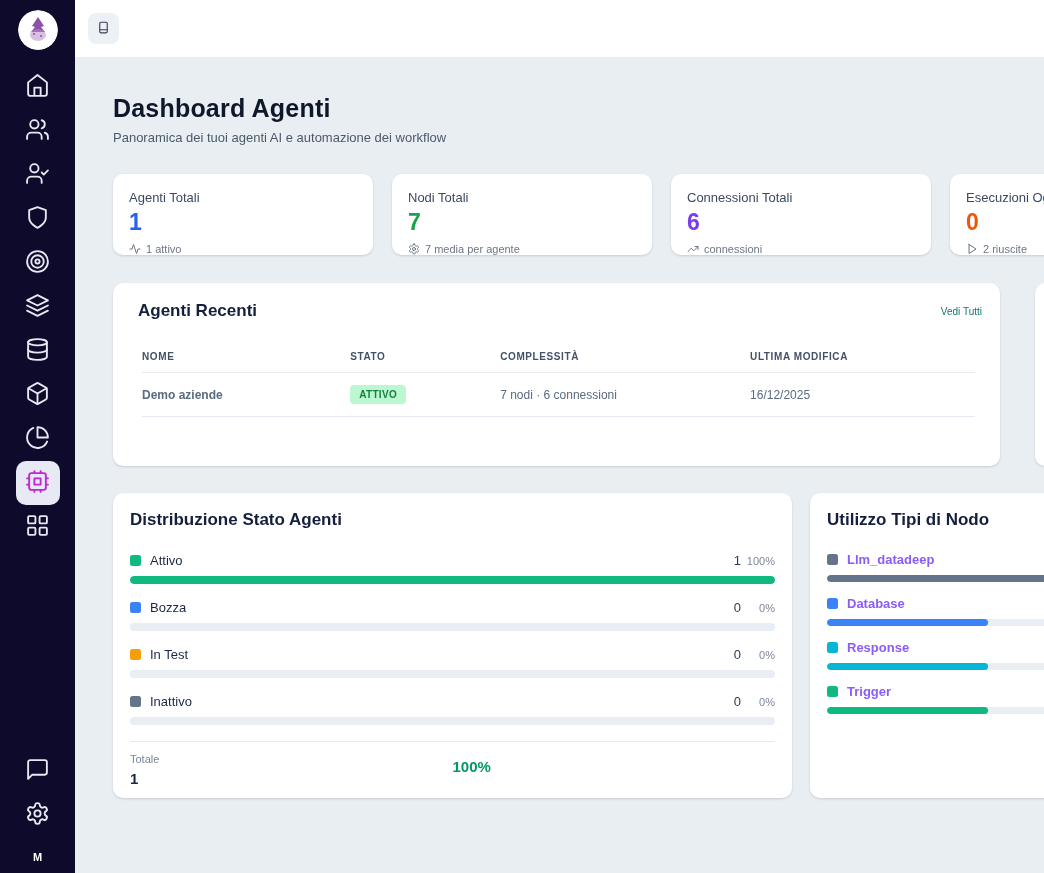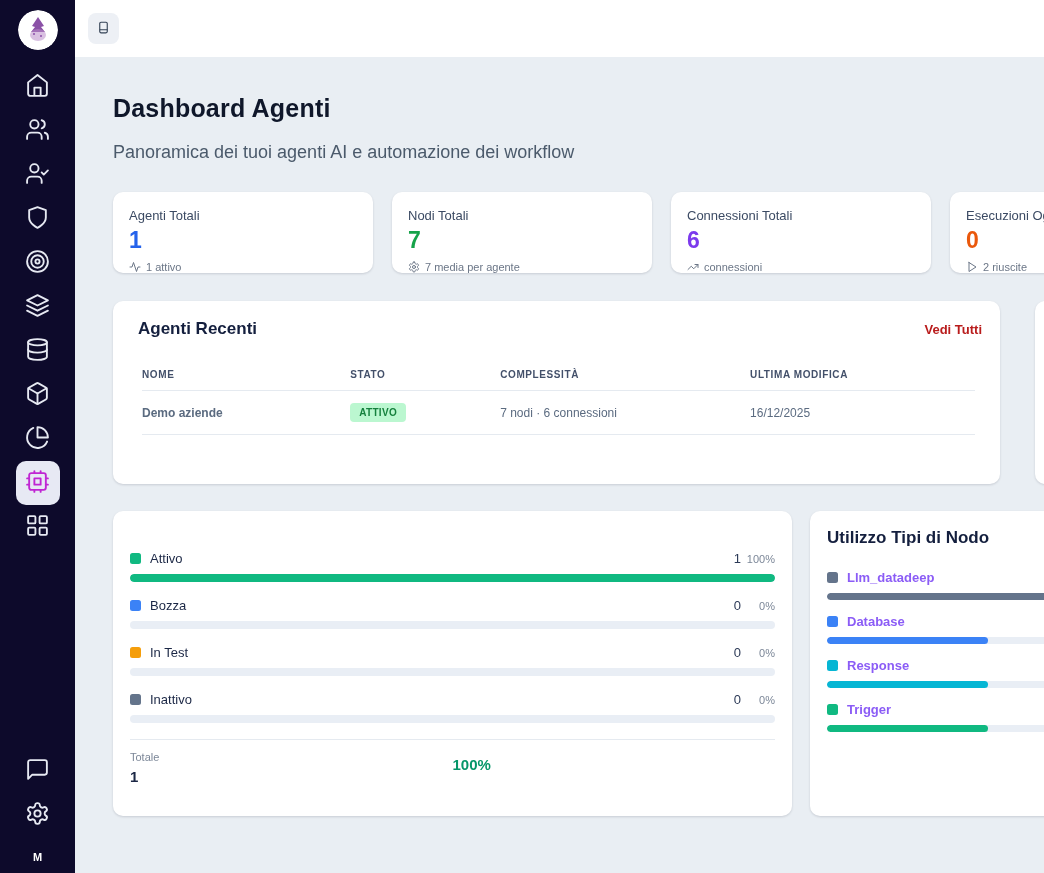--- a/index.html
+++ b/index.html
@@ -27,40 +27,40 @@
   
   .main { flex:1; display:flex; flex-direction:column; min-width:0; }
   .topbar { height:57px; background:#ffffff; flex:none; display:flex; align-items:center; padding-left:13px; }
   .toggle-btn {
     width:31px; height:31px; background:#edf0f5; border:none; border-radius:8px;
     display:flex; align-items:center; justify-content:center; color:#334155; cursor:pointer;
   }
   .content { flex:1; background:#e9eef3; padding:37px 0 0 38px; overflow:hidden; }
 
   .page-title { font-size:25px; font-weight:700; color:#0f172a; letter-spacing:.2px; }
-  .page-subtitle { font-size:18px; color:#4b5a6b; margin-top:19px; }
+  .page-subtitle { font-size:13px; color:#4b5a6b; margin-top:7px; }
 
   
   .card {
     background:#ffffff; border-radius:10px;
     box-shadow:0 1px 2px rgba(16,24,40,.06), 0 1px 3px rgba(16,24,40,.09);
   }
   .stats-row { margin-top:29px; display:flex; gap:19px; width:1097px; }
   .stat-card { width:260px; height:81px; padding:16px; }
   .stat-label { font-size:13px; color:#3b4a63; }
   .stat-value { font-size:23px; font-weight:700; margin-top:6px; line-height:1; }
   .stat-sub { margin-top:9px; display:flex; gap:5px; font-size:11px; color:#6b7687; }
   .stat-sub svg { width:12px; height:12px; flex:none; }
 
   
   .row2 { margin-top:28px; display:flex; width:1053px; }
   .recent-card { width:887px; height:183px; padding:16px; }
   .card-head { display:flex; justify-content:space-between; align-items:center; padding:2px 2px 0 9px; }
   .card-title { font-size:17px; font-weight:700; color:#141f3e; }
-  .view-all { font-size:13px; font-weight:700; color:#b91c1c; text-decoration:none; cursor:pointer; }
+  .view-all { font-size:10px; font-weight:400; color:#0f766e; text-decoration:none; cursor:pointer; }
   .agent-table { width:calc(100% - 22px); margin:30px 11px 0 13px; border-collapse:collapse; }
   .agent-table th {
     text-align:left; font-size:10px; font-weight:700; letter-spacing:.6px; color:#43506a;
     padding:0 0 10px 0; border-bottom:1px solid #e5eaf0;
   }
   .agent-table td { padding:12px 0; border-bottom:1px solid #e5eaf0; font-size:12px; color:#5b6b80; }
   .agent-name { font-size:13px; font-weight:700; color:#16213e; }
   .status-badge {
     display:inline-block; font-size:10px; font-weight:700; letter-spacing:.3px;
     padding:4px 9px; border-radius:4px;
@@ -297,20 +297,21 @@
               </tr>
             </tbody>
           </table>
         </section>
         <section class="card side-partial"></section>
       </div>
 
       <div class="row3">
 
         <section class="card dist-card">
+          <h2 class="card-title">Distribuzione Stato Agenti</h2>
           <div class="dist-rows">
 
             <div class="dist-row">
               <div class="dist-line">
                 <span class="swatch" style="background: rgb(16, 185, 129);"></span>
                 <span class="dist-label">Attivo</span>
                 <span class="dist-count">1</span>
                 <span class="dist-pct">100%</span>
               </div>
               <div class="bar-track">

